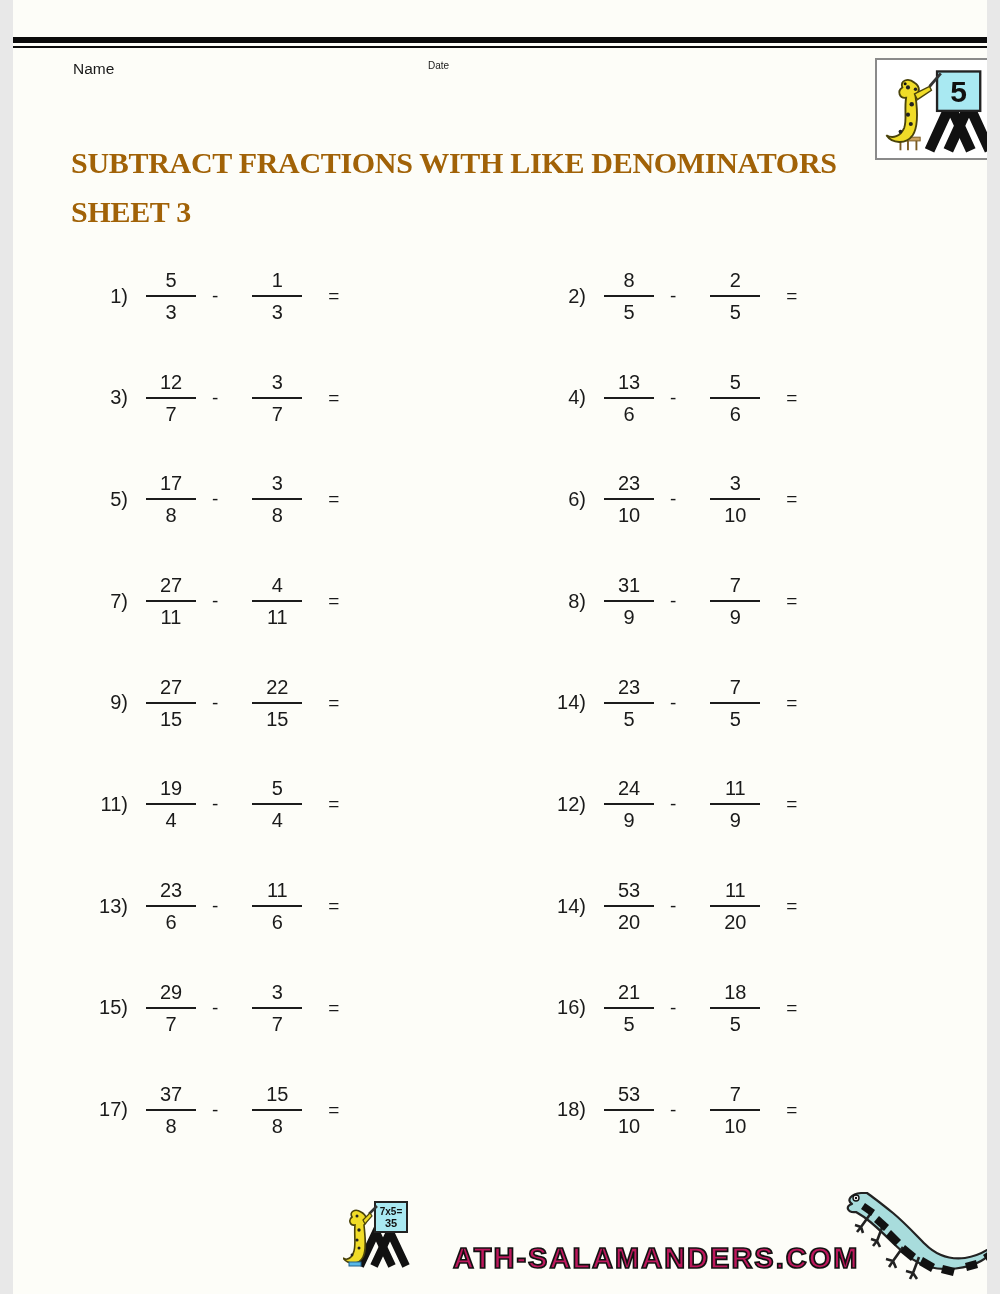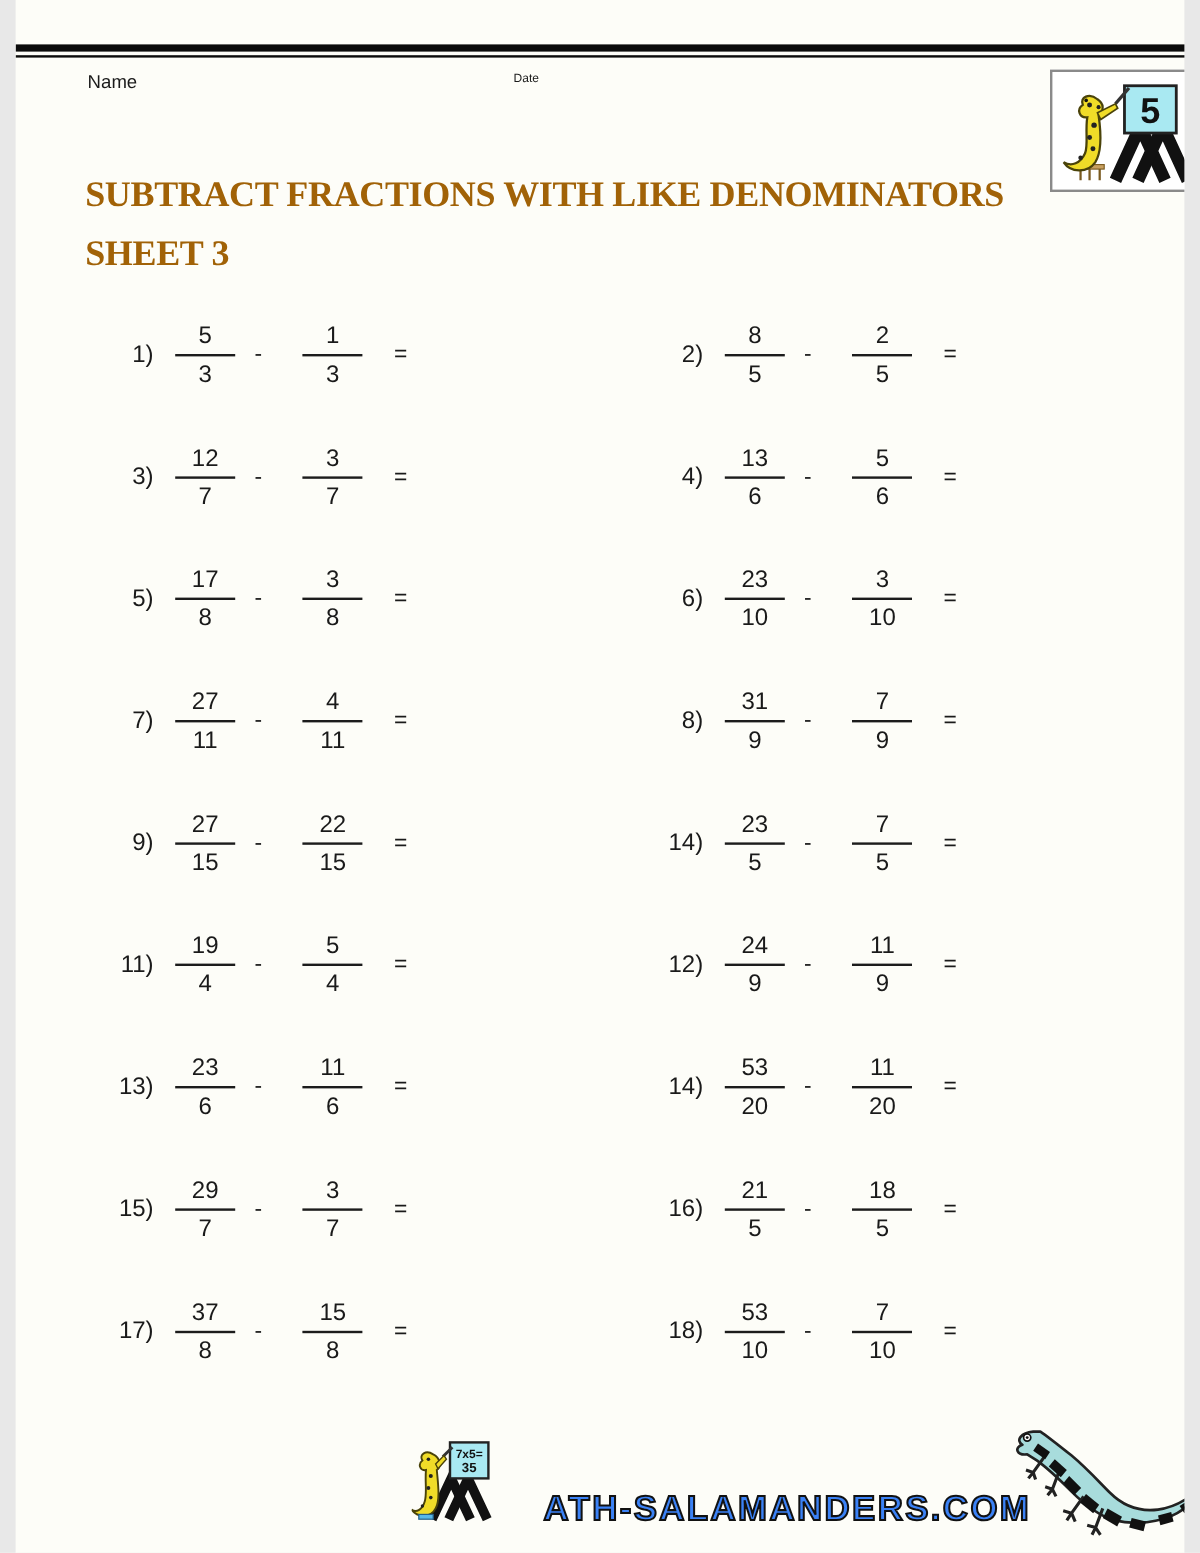--- a/index.html
+++ b/index.html
@@ -62,21 +62,21 @@
     display:flex; align-items:center;
   }
   .footer-logo { width:82px; height:72px; flex:0 0 auto; }
   .footer-text { margin-left:-6px; }
   .tagline {
     font-size:15px; font-weight:bold; text-align:center;
     padding:8px 10px 6px 36px; border-bottom:3px solid #111;
   }
   .site {
     font-size:29px; font-weight:bold; letter-spacing:2px;
-    padding:2px 0 0 34px; color:#3b82f6;
+    padding:2px 0 0 34px; color:#be185d;
     -webkit-text-stroke:1.7px #111;
     font-family:"Liberation Sans", sans-serif;
     margin-top:44px;
   }
   .gecko { position:absolute; top:1183px; left:818px; width:175px; height:102px; }
 </style>
 </head>
 <body>
 
 <div class="page">

